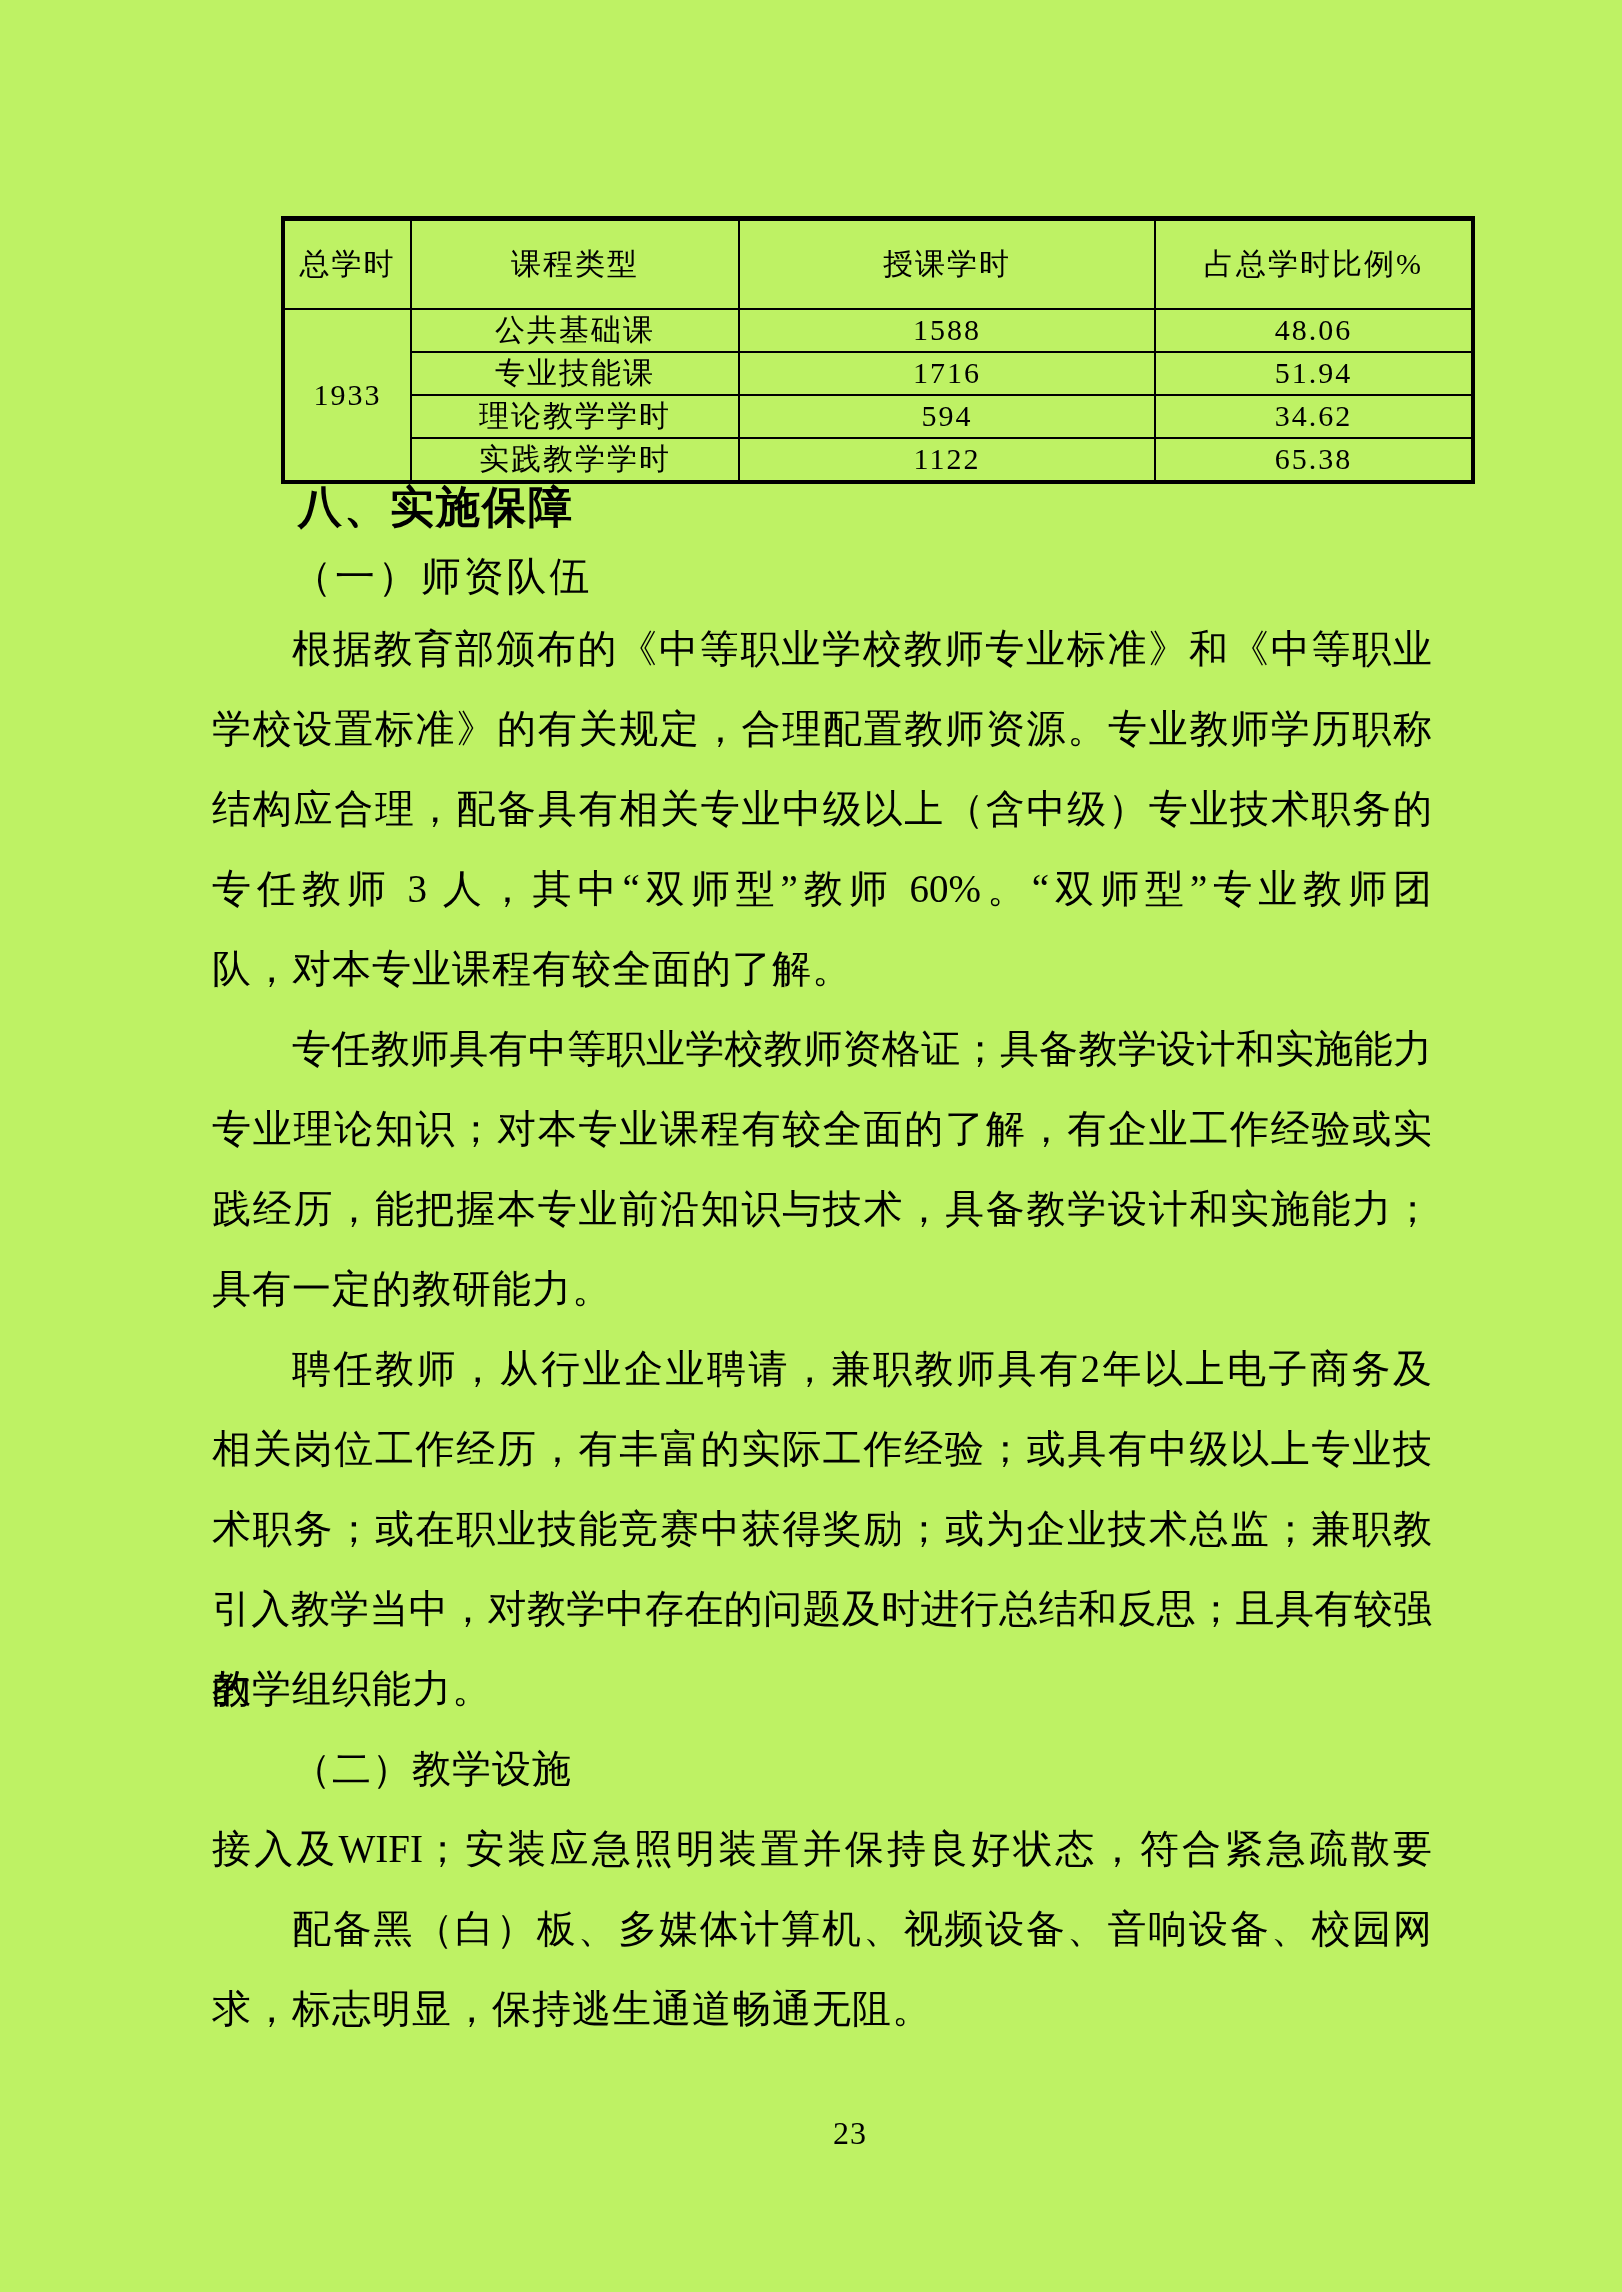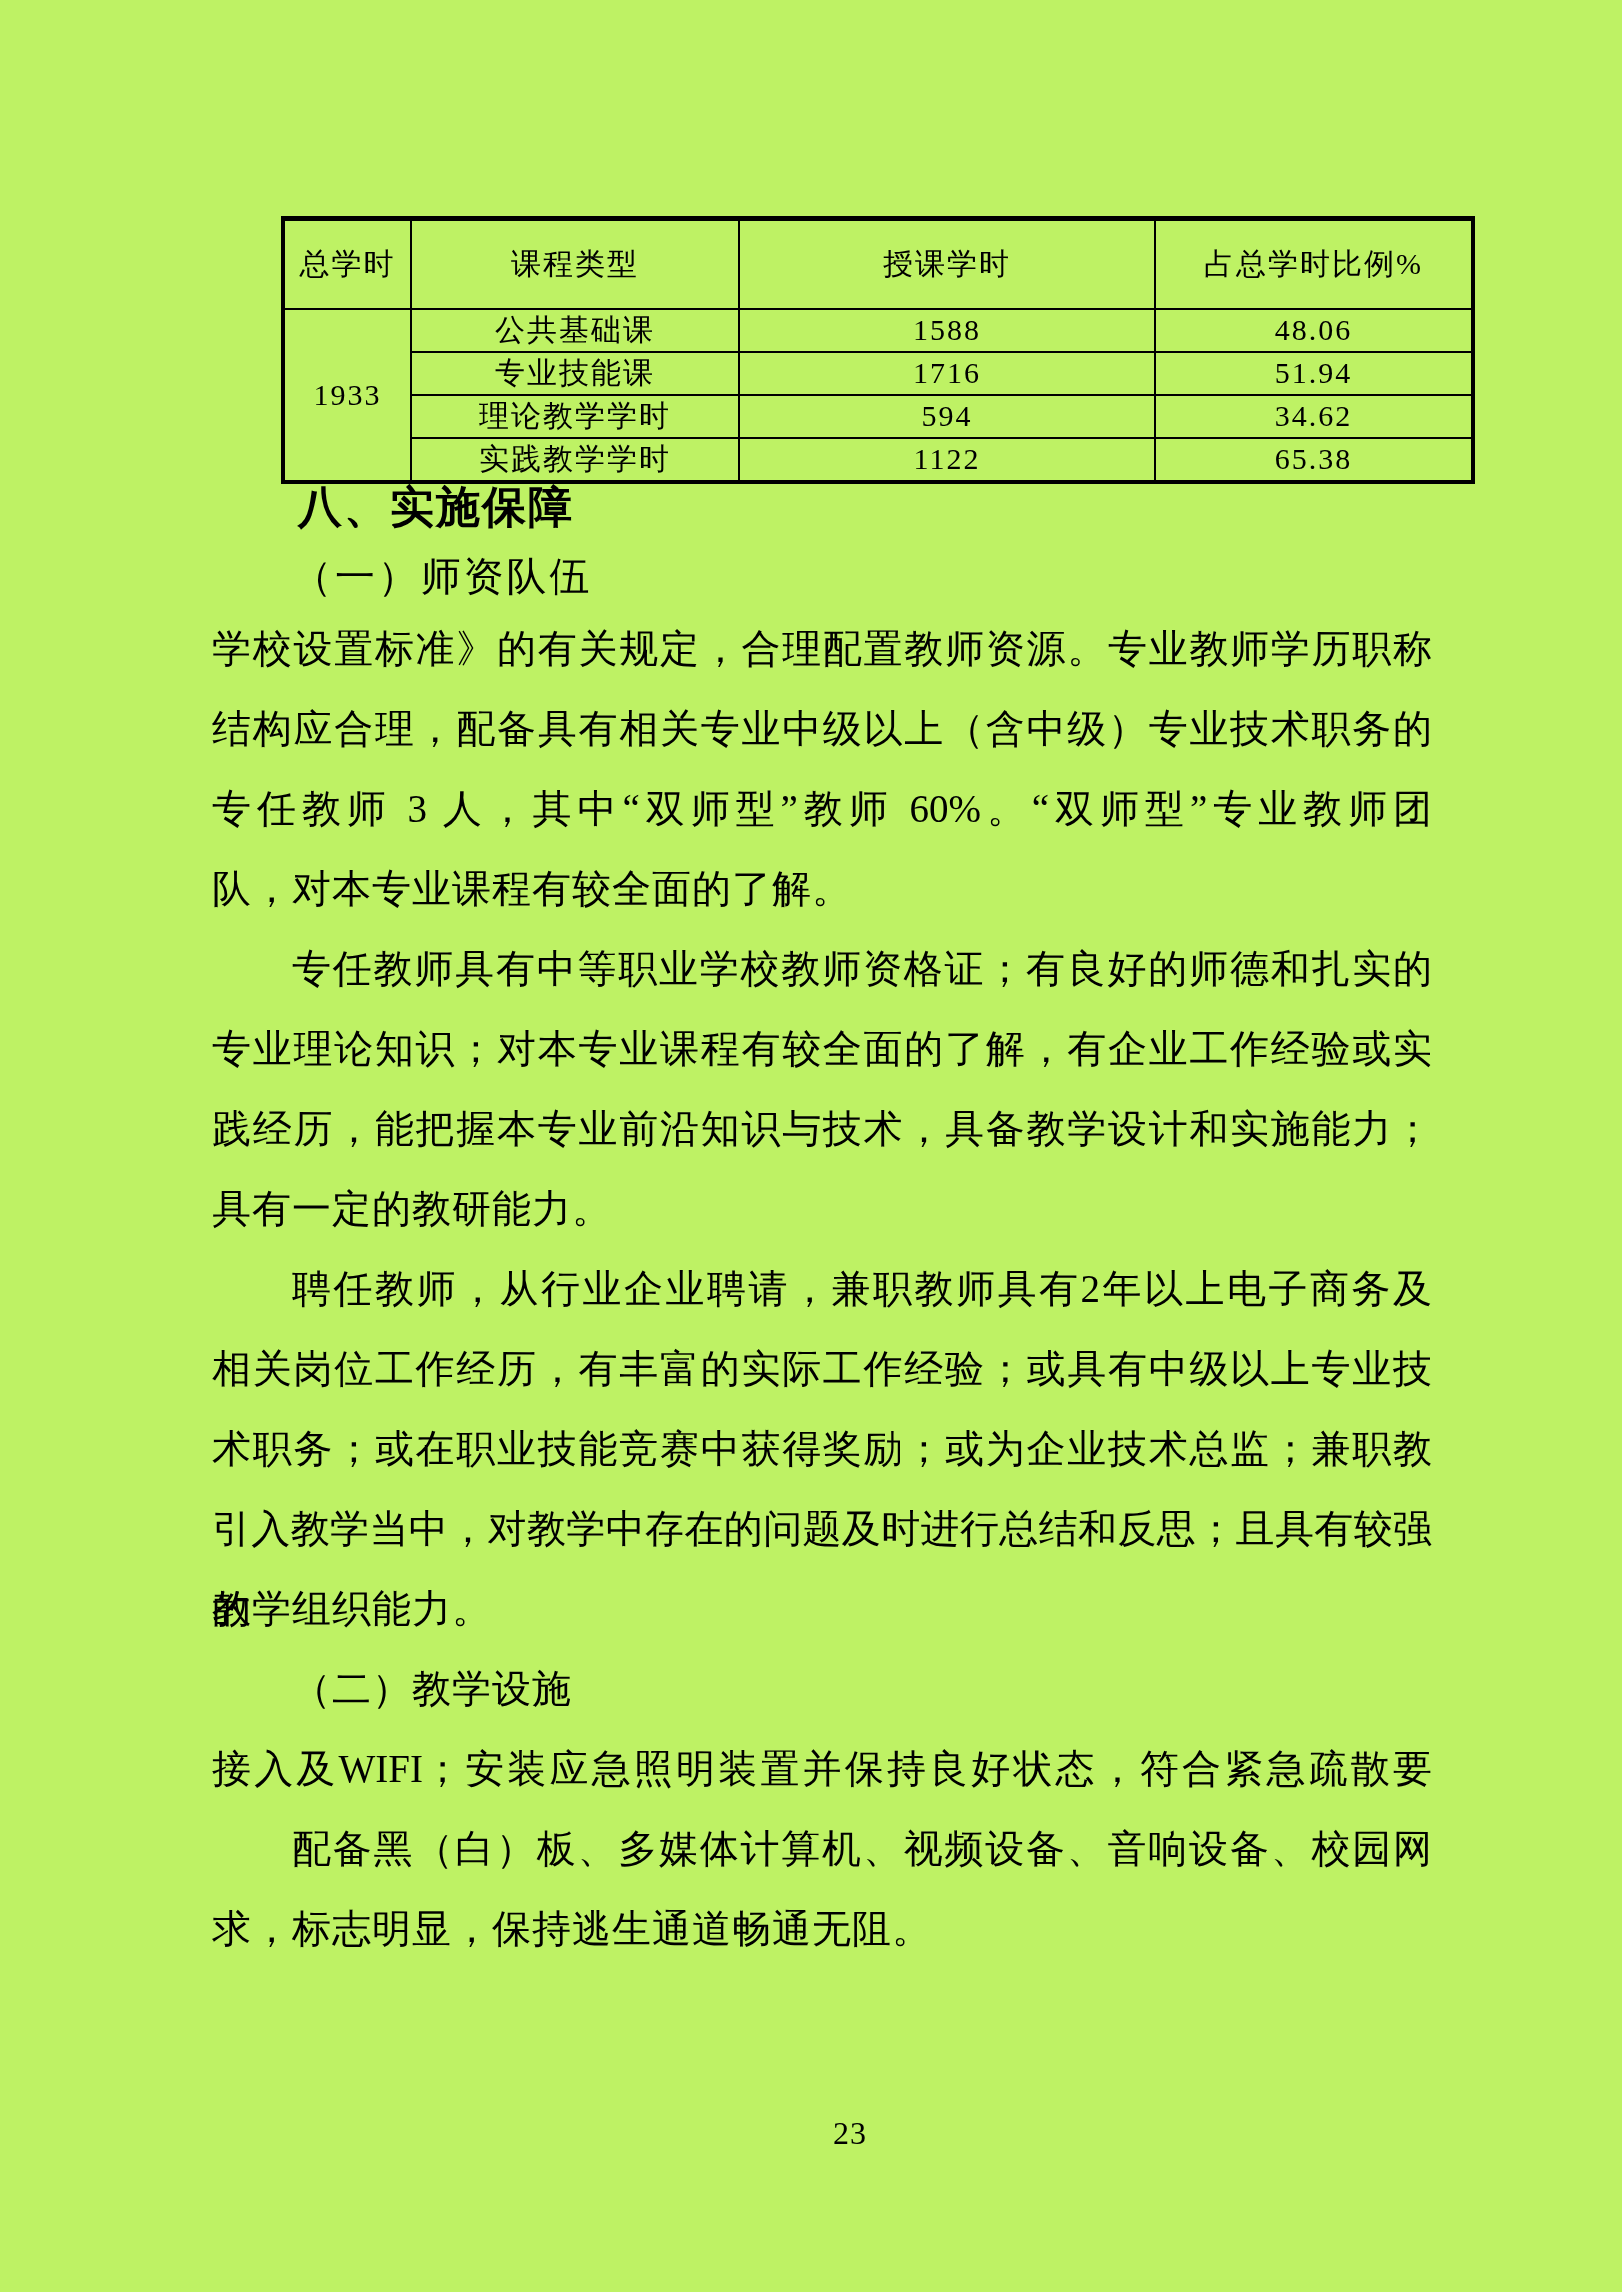--- a/index.html
+++ b/index.html
@@ -92,26 +92,27 @@
         <td>65.38</td>
       </tr>
     </tbody>
   </table>
 
   <div class="textcol h8">八、实施保障</div>
 
   <div class="textcol hsub hsub1">（一）师资队伍</div>
 
   <div class="textcol flow">
+    <div class="ln j ind">根据教育部颁布的《中等职业学校教师专业标准》和《中等职业</div>
     <div class="ln j">学校设置标准》的有关规定，合理配置教师资源。专业教师学历职称</div>
     <div class="ln j">结构应合理，配备具有相关专业中级以上（含中级）专业技术职务的</div>
     <div class="ln j">专任教师 3 人，其中“双师型”教师 60%。“双师型”专业教师团</div>
     <div class="ln">队，对本专业课程有较全面的了解。</div>
 
-    <div class="ln j ind">专任教师具有中等职业学校教师资格证；有良好的师德和扎实的</div>
+    <div class="ln j ind">专任教师具有中等职业学校教师资格证；具备教学设计和实施能力</div>
     <div class="ln j">专业理论知识；对本专业课程有较全面的了解，有企业工作经验或实</div>
     <div class="ln j">践经历，能把握本专业前沿知识与技术，具备教学设计和实施能力；</div>
     <div class="ln">具有一定的教研能力。</div>
 
     <div class="ln j ind">聘任教师，从行业企业聘请，兼职教师具有2年以上电子商务及</div>
     <div class="ln j">相关岗位工作经历，有丰富的实际工作经验；或具有中级以上专业技</div>
     <div class="ln j">术职务；或在职业技能竞赛中获得奖励；或为企业技术总监；兼职教</div>
     <div class="ln j">引入教学当中，对教学中存在的问题及时进行总结和反思；且具有较强的</div>
     <div class="ln">教学组织能力。</div>
 

